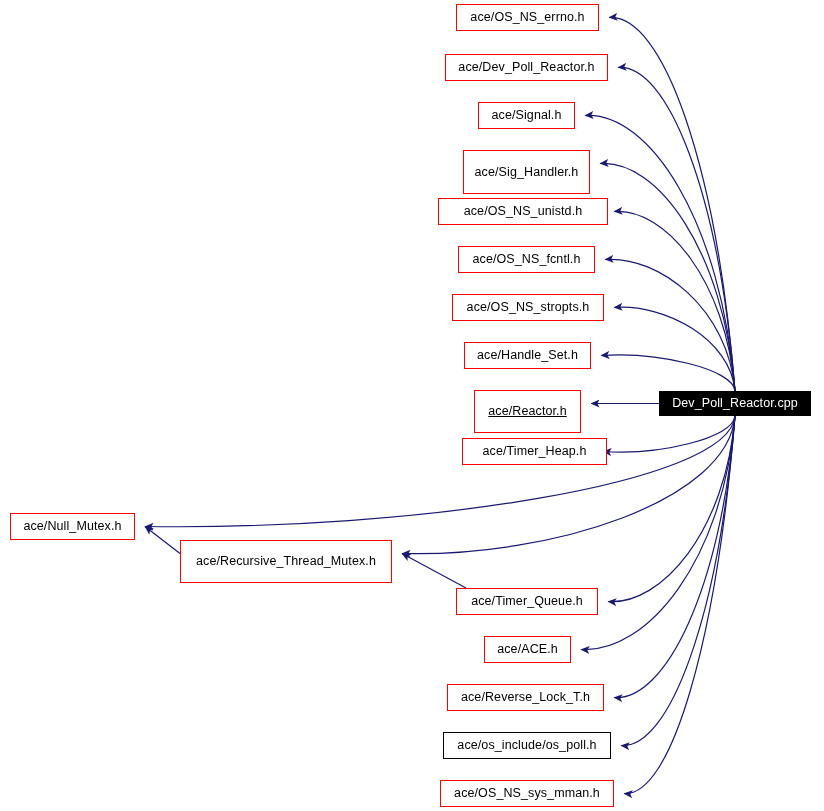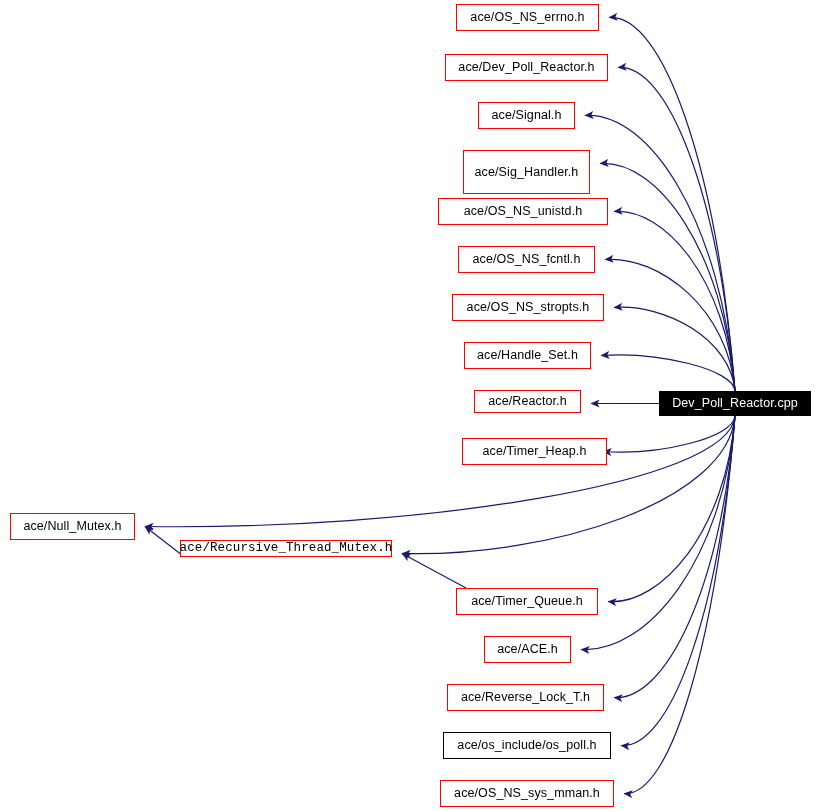--- a/index.html
+++ b/index.html
@@ -110,30 +110,30 @@
     </div>
     <div class="node" style="left: 458px; top: 246px; width: 137px; height: 27px;">
       <span class="node-label">ace/OS_NS_fcntl.h</span>
     </div>
     <div class="node" style="left: 452px; top: 294px; width: 152px; height: 27px;">
       <span class="node-label">ace/OS_NS_stropts.h</span>
     </div>
     <div class="node" style="left: 464px; top: 342px; width: 127px; height: 27px;">
       <span class="node-label">ace/Handle_Set.h</span>
     </div>
-    <div class="node" style="left: 474px; top: 390px; width: 107px; height: 23px;">
+    <div class="node" style="left: 474px; top: 390px; width: 107px; height: 43px; text-decoration: underline;">
       <span class="node-label">ace/Reactor.h</span>
     </div>
     <div class="node" style="left: 462px; top: 438px; width: 145px; height: 27px;">
       <span class="node-label">ace/Timer_Heap.h</span>
     </div>
     <div class="node" style="left: 10px; top: 513px; width: 125px; height: 27px;">
       <span class="node-label">ace/Null_Mutex.h</span>
     </div>
-    <div class="node" style="left: 180px; top: 540px; width: 212px; height: 17px; font-family: Liberation Mono, monospace;">
+    <div class="node" style="left: 180px; top: 540px; width: 212px; height: 43px;">
       <span class="node-label">ace/Recursive_Thread_Mutex.h</span>
     </div>
     <div class="node" style="left: 456px; top: 588px; width: 142px; height: 27px;">
       <span class="node-label">ace/Timer_Queue.h</span>
     </div>
     <div class="node" style="left: 484px; top: 636px; width: 87px; height: 27px;">
       <span class="node-label">ace/ACE.h</span>
     </div>
     <div class="node" style="left: 447px; top: 684px; width: 157px; height: 27px;">
       <span class="node-label">ace/Reverse_Lock_T.h</span>

